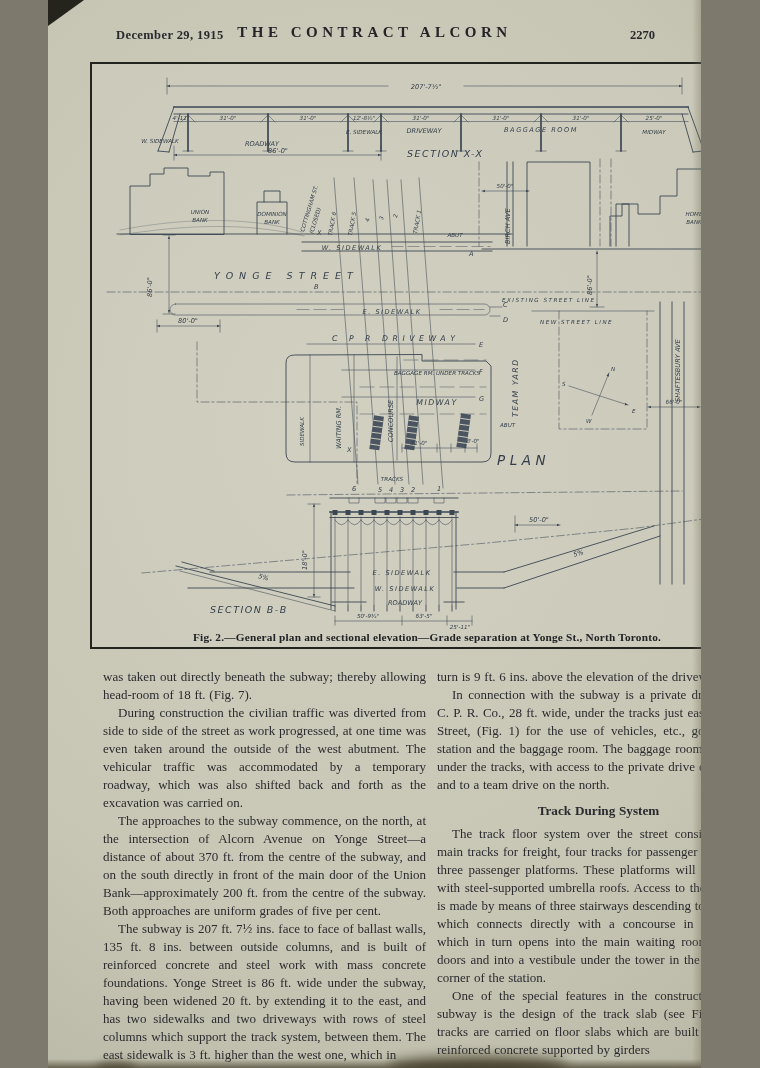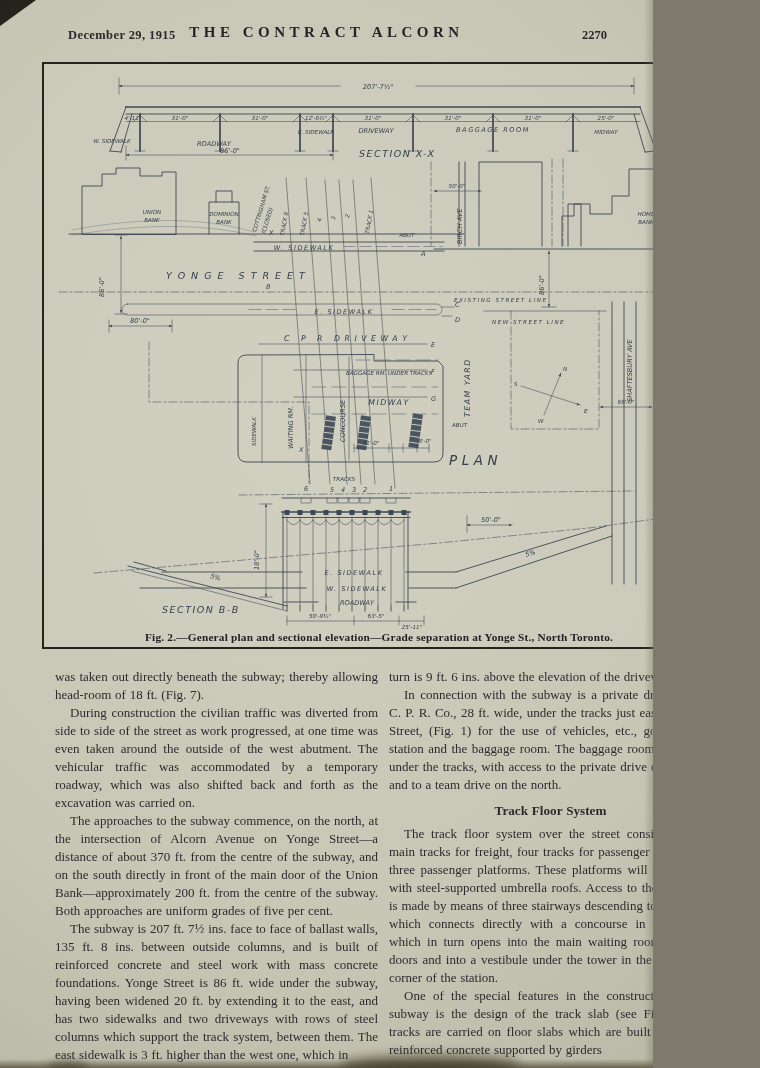--- a/index.html
+++ b/index.html
@@ -1,18 +1,18 @@
 <!DOCTYPE html>
 <html><head>
 <meta charset="utf-8">
 <style>
   html,body{margin:0;padding:0;background:#7d7a6d;}
   .page{position:relative;width:653px;height:1068px;overflow:hidden;
     background:radial-gradient(ellipse 120% 85% at 46% 40%, #d0cebe 0%, #c8c6b5 55%, #bab8a6 85%, #a9a795 100%);
-    font-family:"Liberation Serif", serif;color:#2a2a2d;}
+    font-family:"Liberation Serif", serif;color:#2a2a2d;margin-left:48px;}
   .corner-tl{position:absolute;top:0;left:0;width:0;height:0;
     border-top:26px solid #16150f;border-right:36px solid transparent;opacity:.92;}
   .edge-bottom{position:absolute;left:0;right:0;bottom:0;height:9px;
     background:linear-gradient(to top, rgba(58,52,34,.65), rgba(58,52,34,0));}
   .edge-right{position:absolute;top:0;bottom:0;right:0;width:9px;
     background:linear-gradient(to left, rgba(110,105,85,.35), rgba(110,105,85,0));}
   .smudge1{position:absolute;left:340px;bottom:-6px;width:180px;height:18px;background:#3d3823;
     border-radius:50%;filter:blur(6px);opacity:.8;}
   .smudge2{position:absolute;left:48px;bottom:-5px;width:40px;height:12px;background:#4a4430;
     border-radius:50%;filter:blur(4px);opacity:.6;}
@@ -275,21 +275,21 @@
   <div class="article">
     <div class="col">
       <p class="cont">was taken out directly beneath the subway; thereby allowing head-room of 18 ft. (Fig. 7).</p>
       <p>During construction the civilian traffic was diverted from side to side of the street as work progressed, at one time was even taken around the outside of the west abutment.  The vehicular traffic was accommodated by a temporary roadway, which was also shifted back and forth as the excavation was carried on.</p>
       <p>The approaches to the subway commence, on the north, at the intersection of Alcorn Avenue on Yonge Street—a distance of about 370 ft. from the centre of the subway, and on the south directly in front of the main door of the Union Bank—approximately 200 ft. from the centre of the subway.  Both approaches are uniform grades of five per cent.</p>
       <p>The subway is 207 ft. 7½ ins. face to face of ballast walls, 135 ft. 8 ins. between outside columns, and is built of reinforced concrete and steel work with mass concrete foundations.  Yonge Street is 86 ft. wide under the subway, having been widened 20 ft. by extending it to the east, and has two sidewalks and two driveways with rows of steel columns which support the track system, between them.  The east sidewalk is 3 ft. higher than the west one, which in</p>
     </div>
     <div class="col">
       <p class="cont">turn is 9 ft. 6 ins. above the elevation of the driveway.</p>
       <p>In connection with the subway is a private drive for the C. P. R. Co., 28 ft. wide, under the tracks just east of Yonge Street, (Fig. 1) for the use of vehicles, etc., going to the station and the baggage room. The baggage room is directly under the tracks, with access to the private drive on the west and to a team drive on the north.</p>
-      <h3>Track Floor System</h3>
+      <h3>Track During System</h3>
       <p>The track floor system over the street consists of two main tracks for freight, four tracks for passenger traffic, and three passenger platforms.  These platforms will be covered with steel-supported umbrella roofs.  Access to the platforms is made by means of three stairways descending to a midway which connects directly with a concourse in the station which in turn opens into the main waiting room by large doors and into a vestibule under the tower in the north-west corner of the station.</p>
       <p>One of the special features in the construction of the subway is the design of the track slab (see Fig. 7). The tracks are carried on floor slabs which are built entirely of reinforced concrete supported by girders</p>
     </div>
   </div>
 
   <div class="smudge1"></div>
   <div class="smudge2"></div>
   <div class="edge-bottom"></div>
   <div class="edge-right"></div>
 </div>

